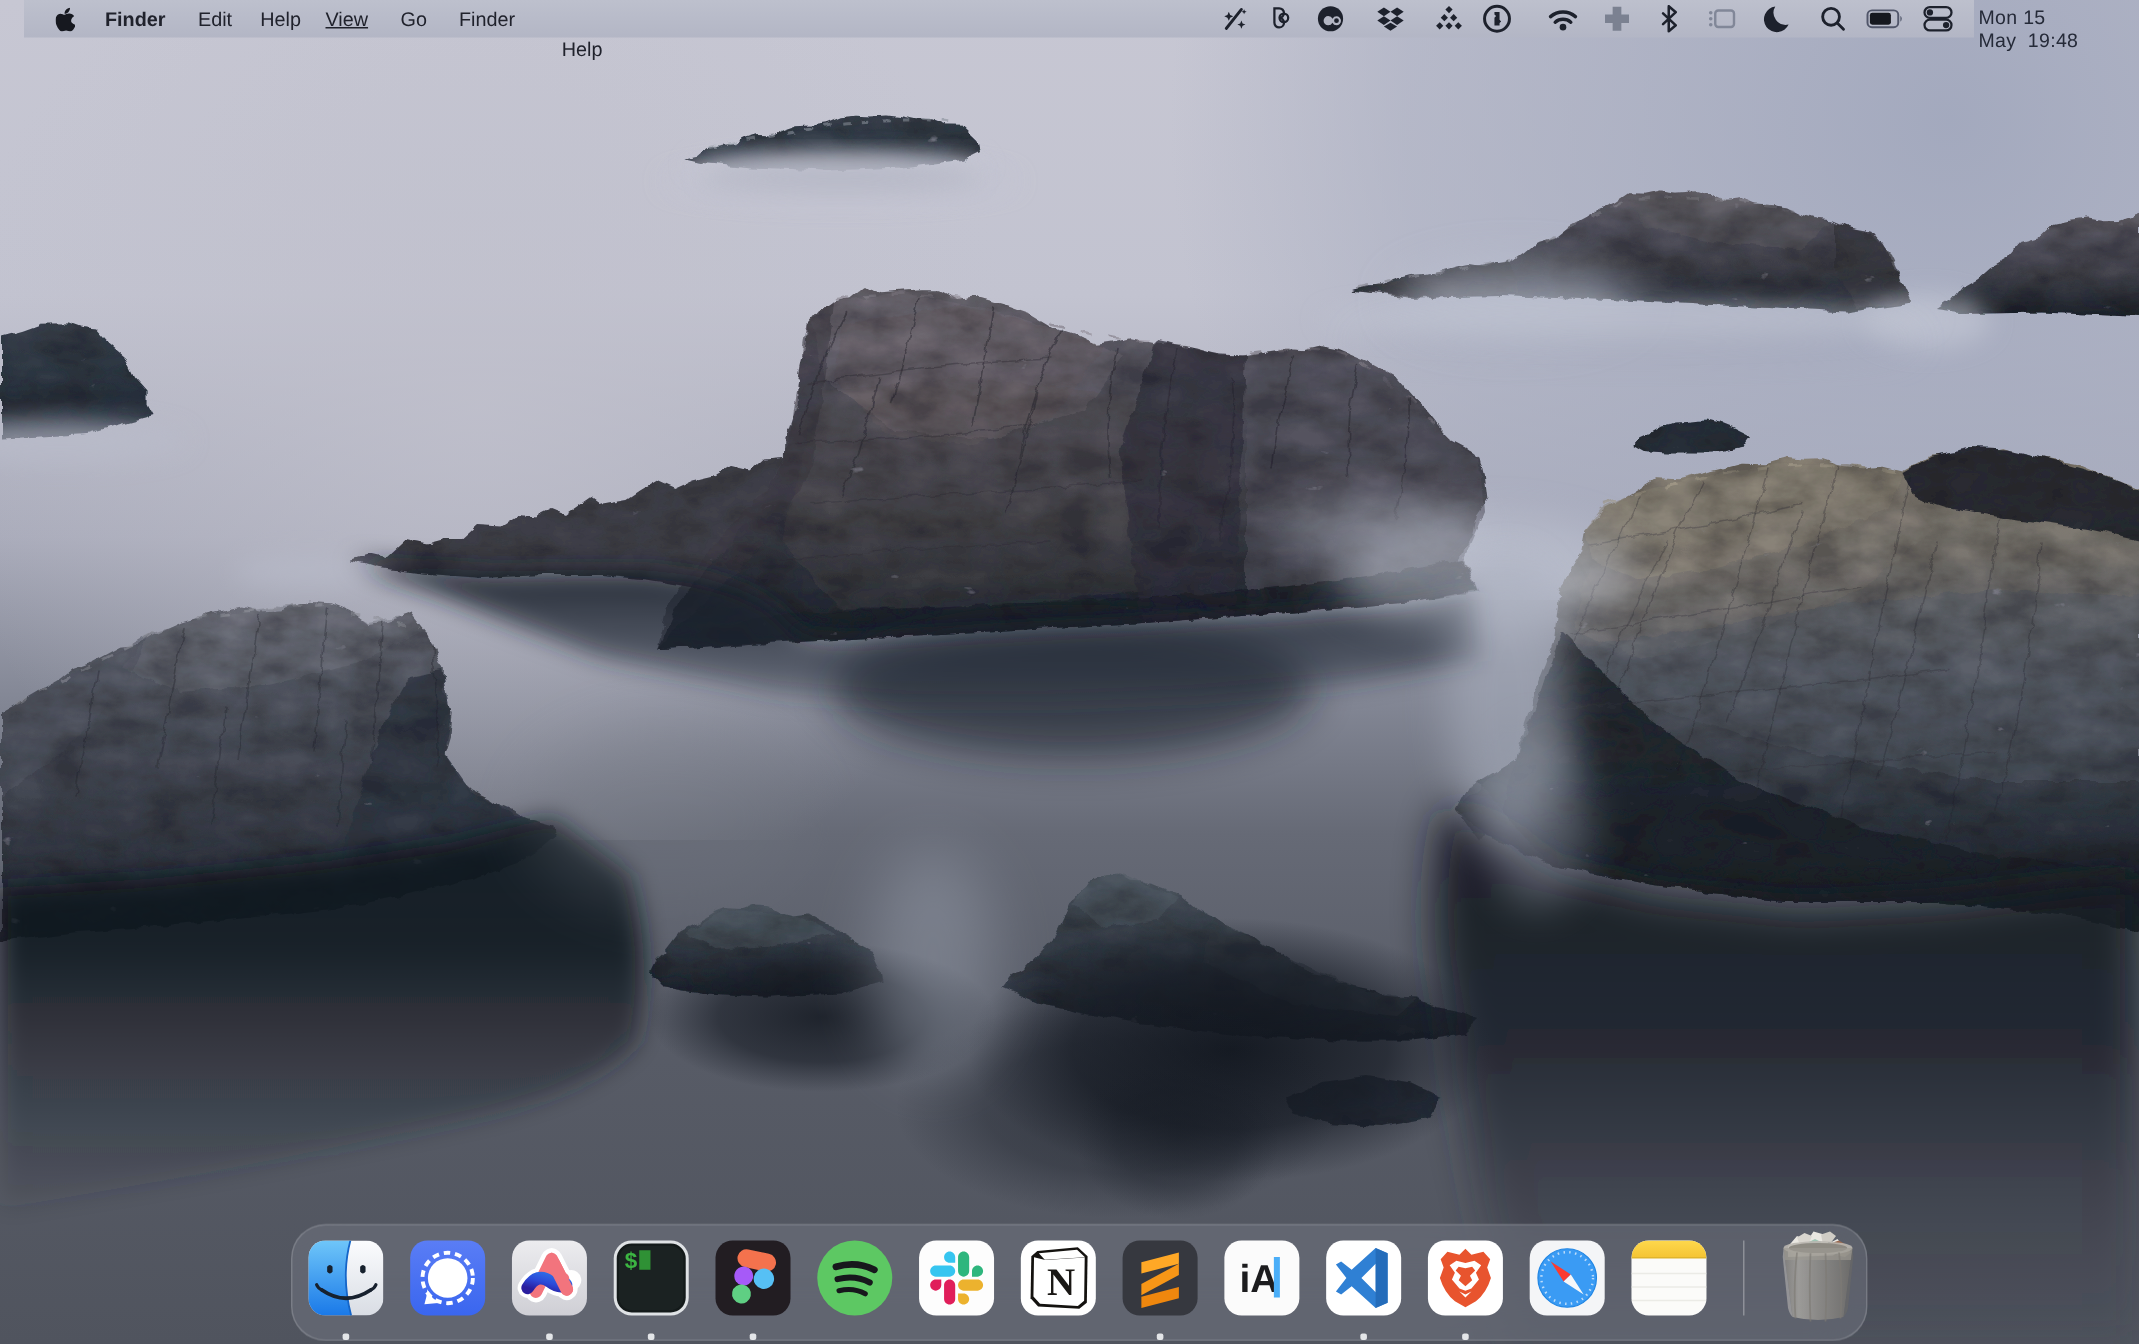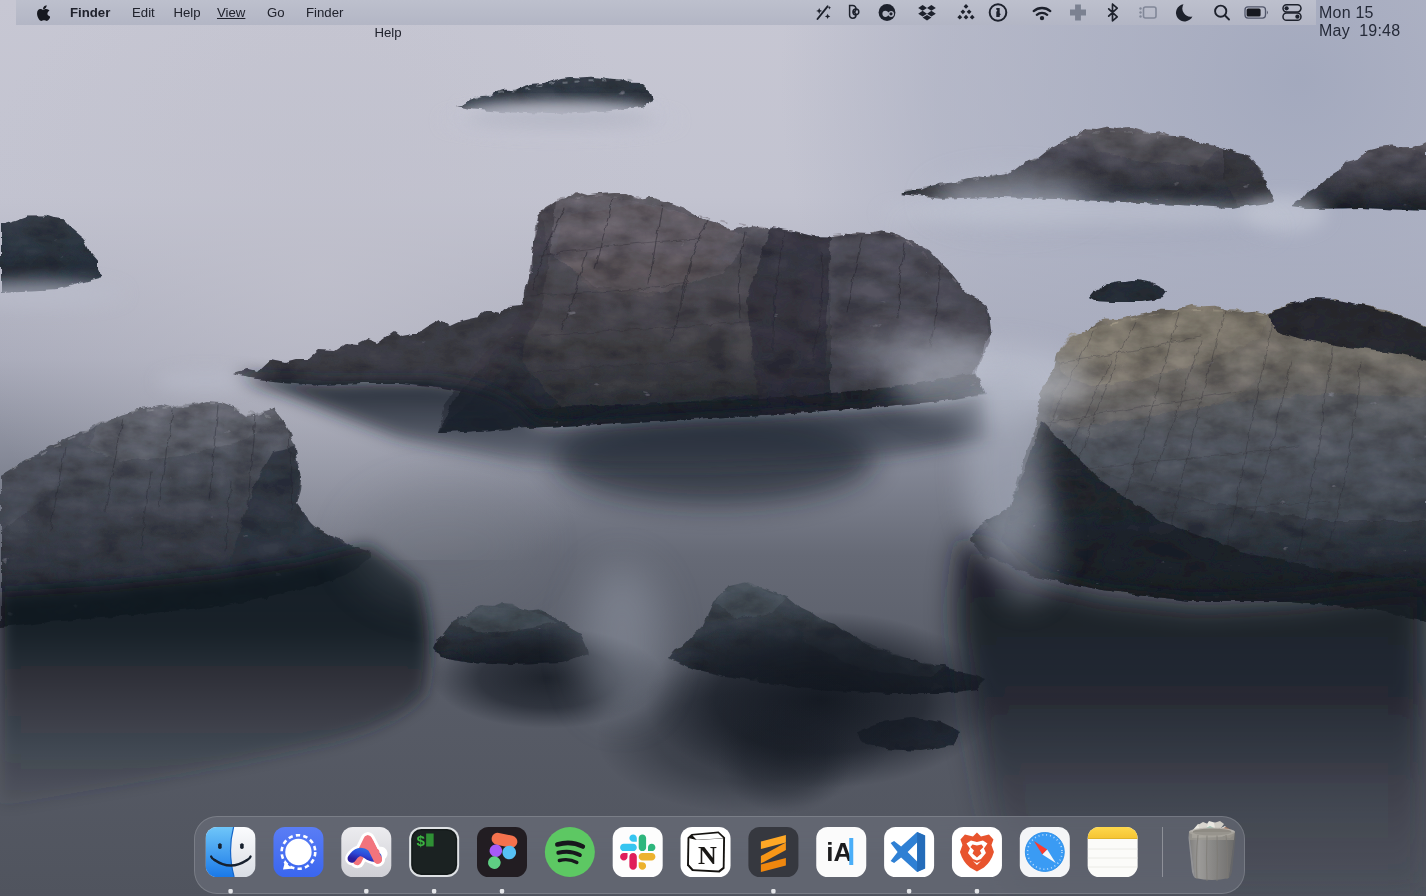--- a/index.html
+++ b/index.html
@@ -363,21 +363,21 @@
         </g>
 
         <g transform="translate(480,12.5)" fill="#1d212c">
           <rect x="-9" y="-7.8" width="18" height="7.2" rx="3.6" fill="none" stroke="#1d212c" stroke-width="1.5"></rect>
           <circle cx="-5.4" cy="-4.2" r="2.1"></circle>
           <rect x="-9" y="0.6" width="18" height="7.2" rx="3.6" fill="none" stroke="#1d212c" stroke-width="1.5"></rect>
           <circle cx="5.4" cy="4.2" r="2.1"></circle>
         </g>
       </g>
     </svg>
-    <span style="position:absolute;left:1303px;top:4px;color:#252a38;font-size:16px;letter-spacing:0.22px;">Mon 15 May&nbsp;&nbsp;19:48</span>
+    <span style="position:absolute;left:1303px;top:4px;color:#252a38;font-size:13px;letter-spacing:0.22px;">Mon 15 May&nbsp;&nbsp;19:48</span>
   </div>
   <div id="dock"></div>
   <div id="dsep"></div>
   <svg id="dockicons" style="position:absolute;left:0;top:0" width="1426" height="896" viewBox="0 0 1426 896">
     <defs>
       <linearGradient id="finB" x1="0" y1="0" x2="0" y2="1">
         <stop offset="0" stop-color="#6fc6f9"></stop>
           <stop offset="1" stop-color="#1a79e8"></stop>
       </linearGradient>
       <linearGradient id="finW" x1="0" y1="0" x2="0" y2="1">

